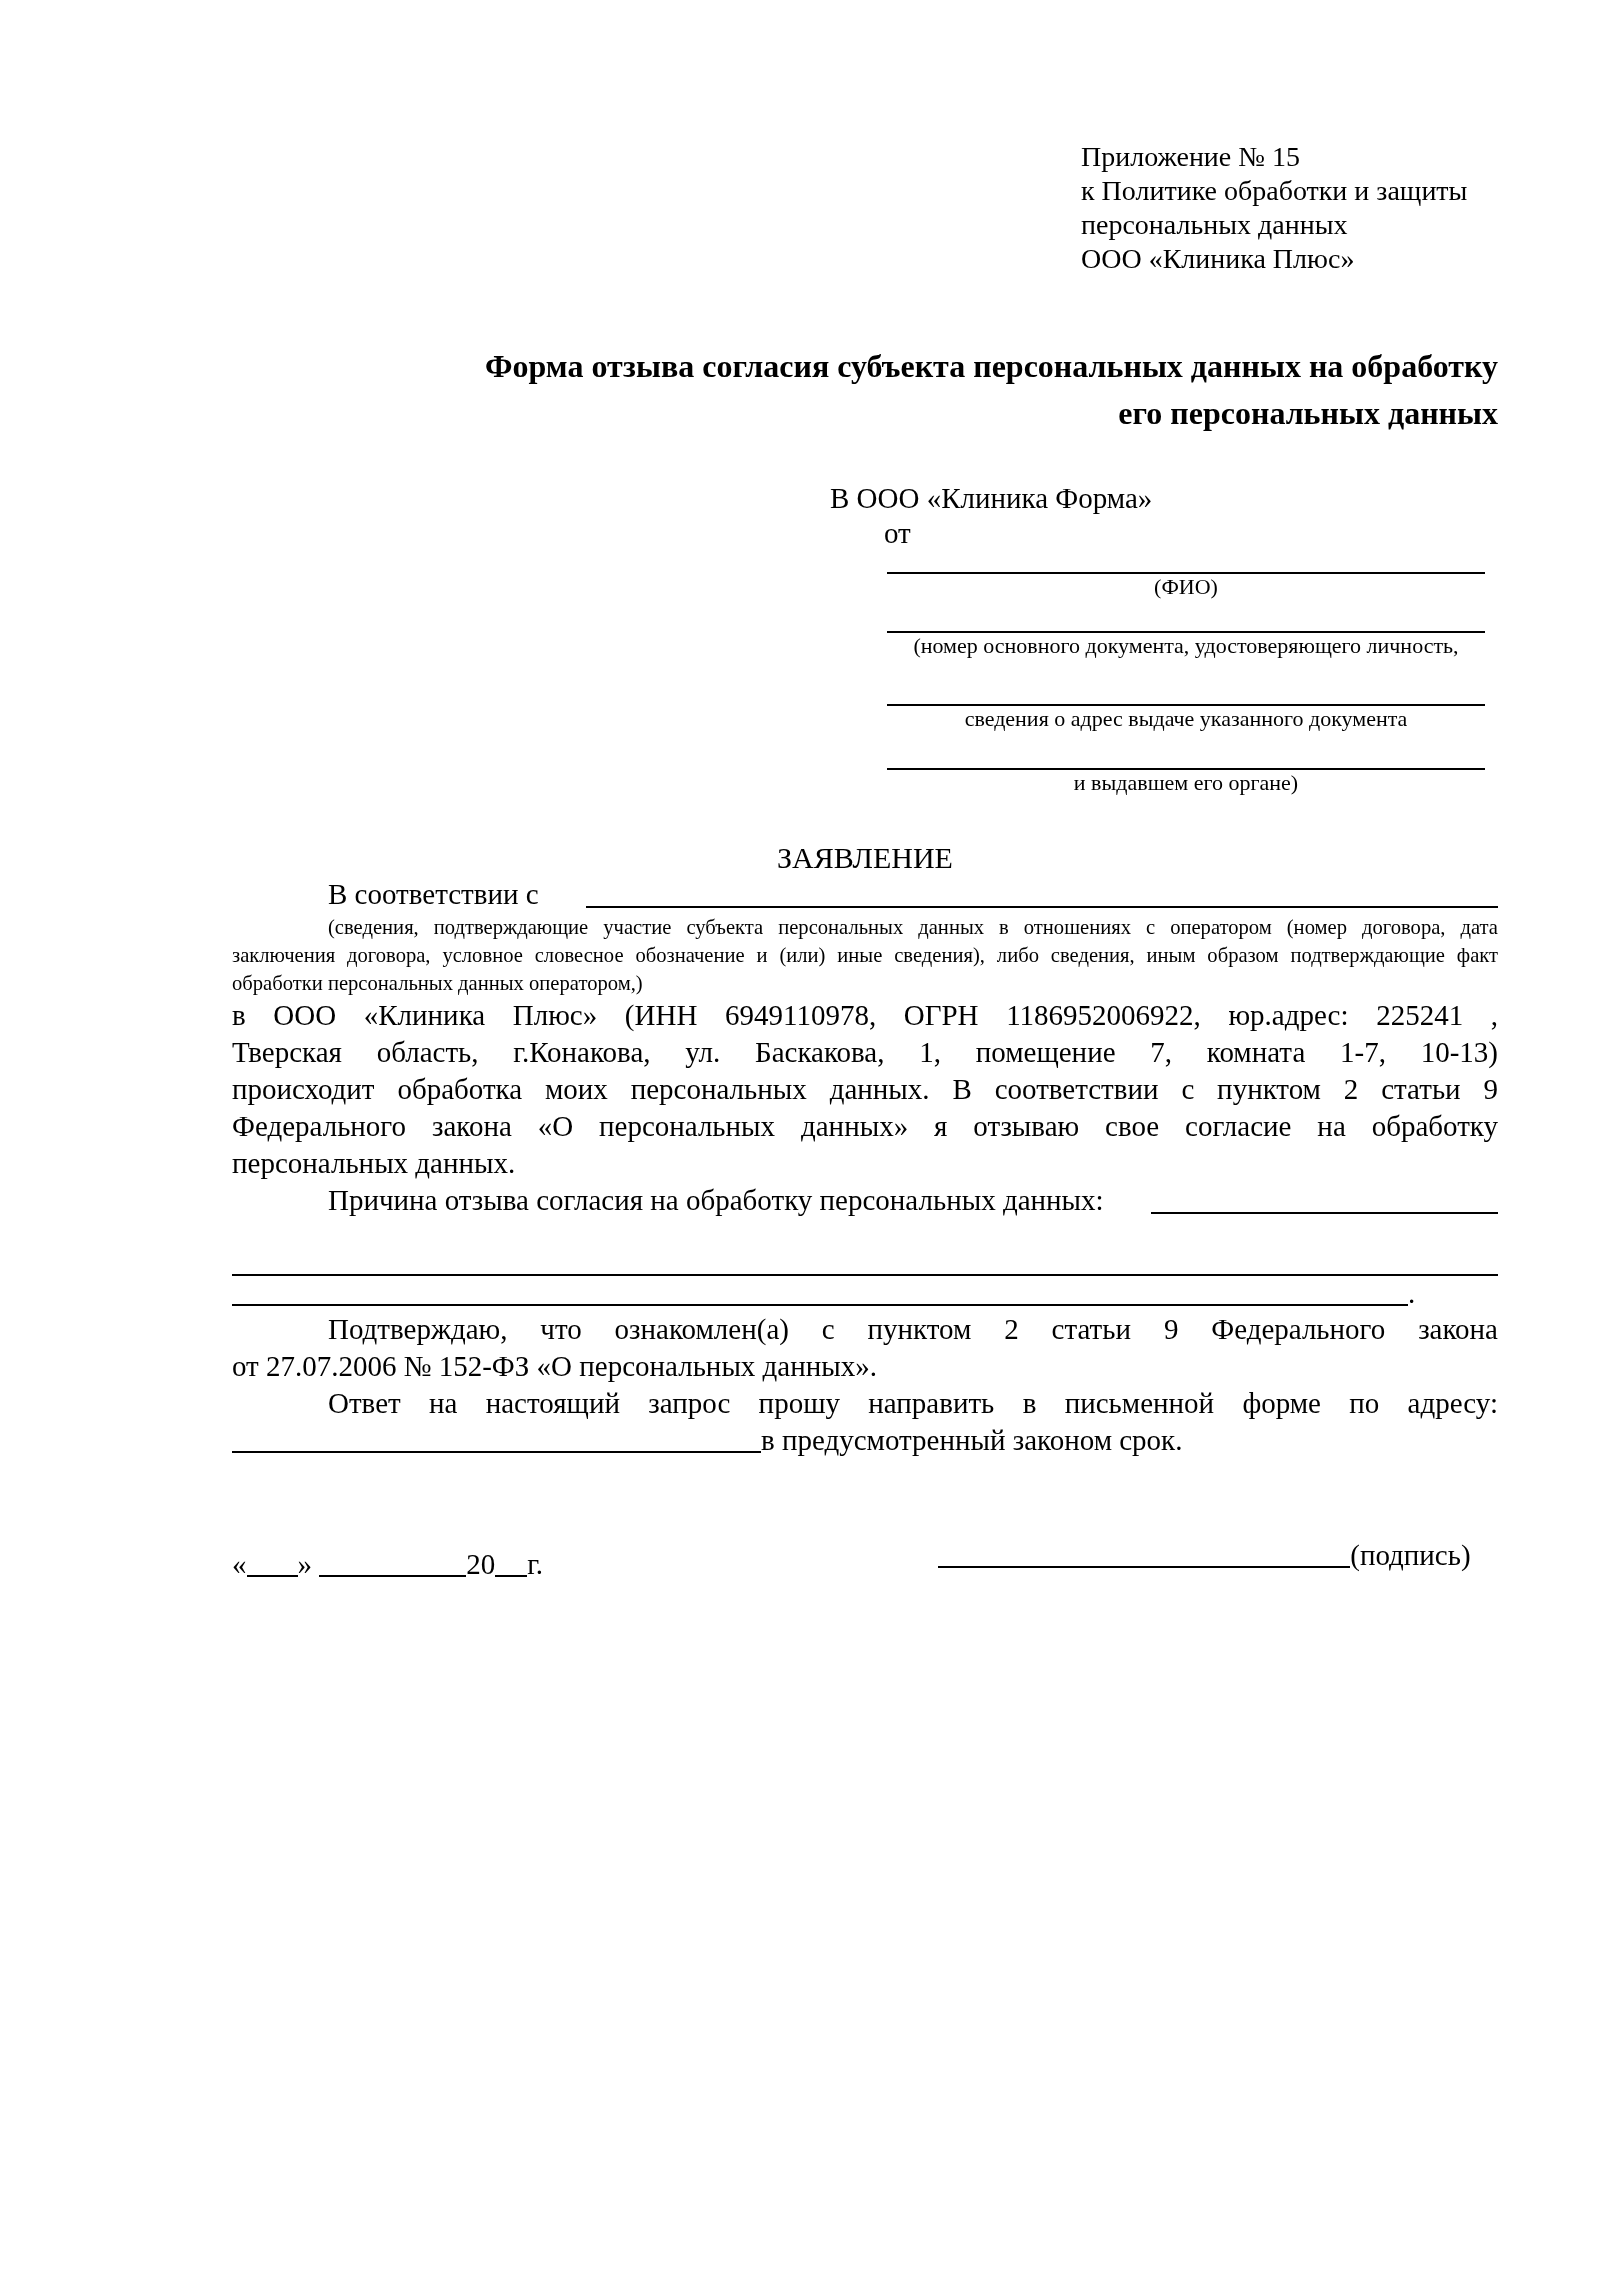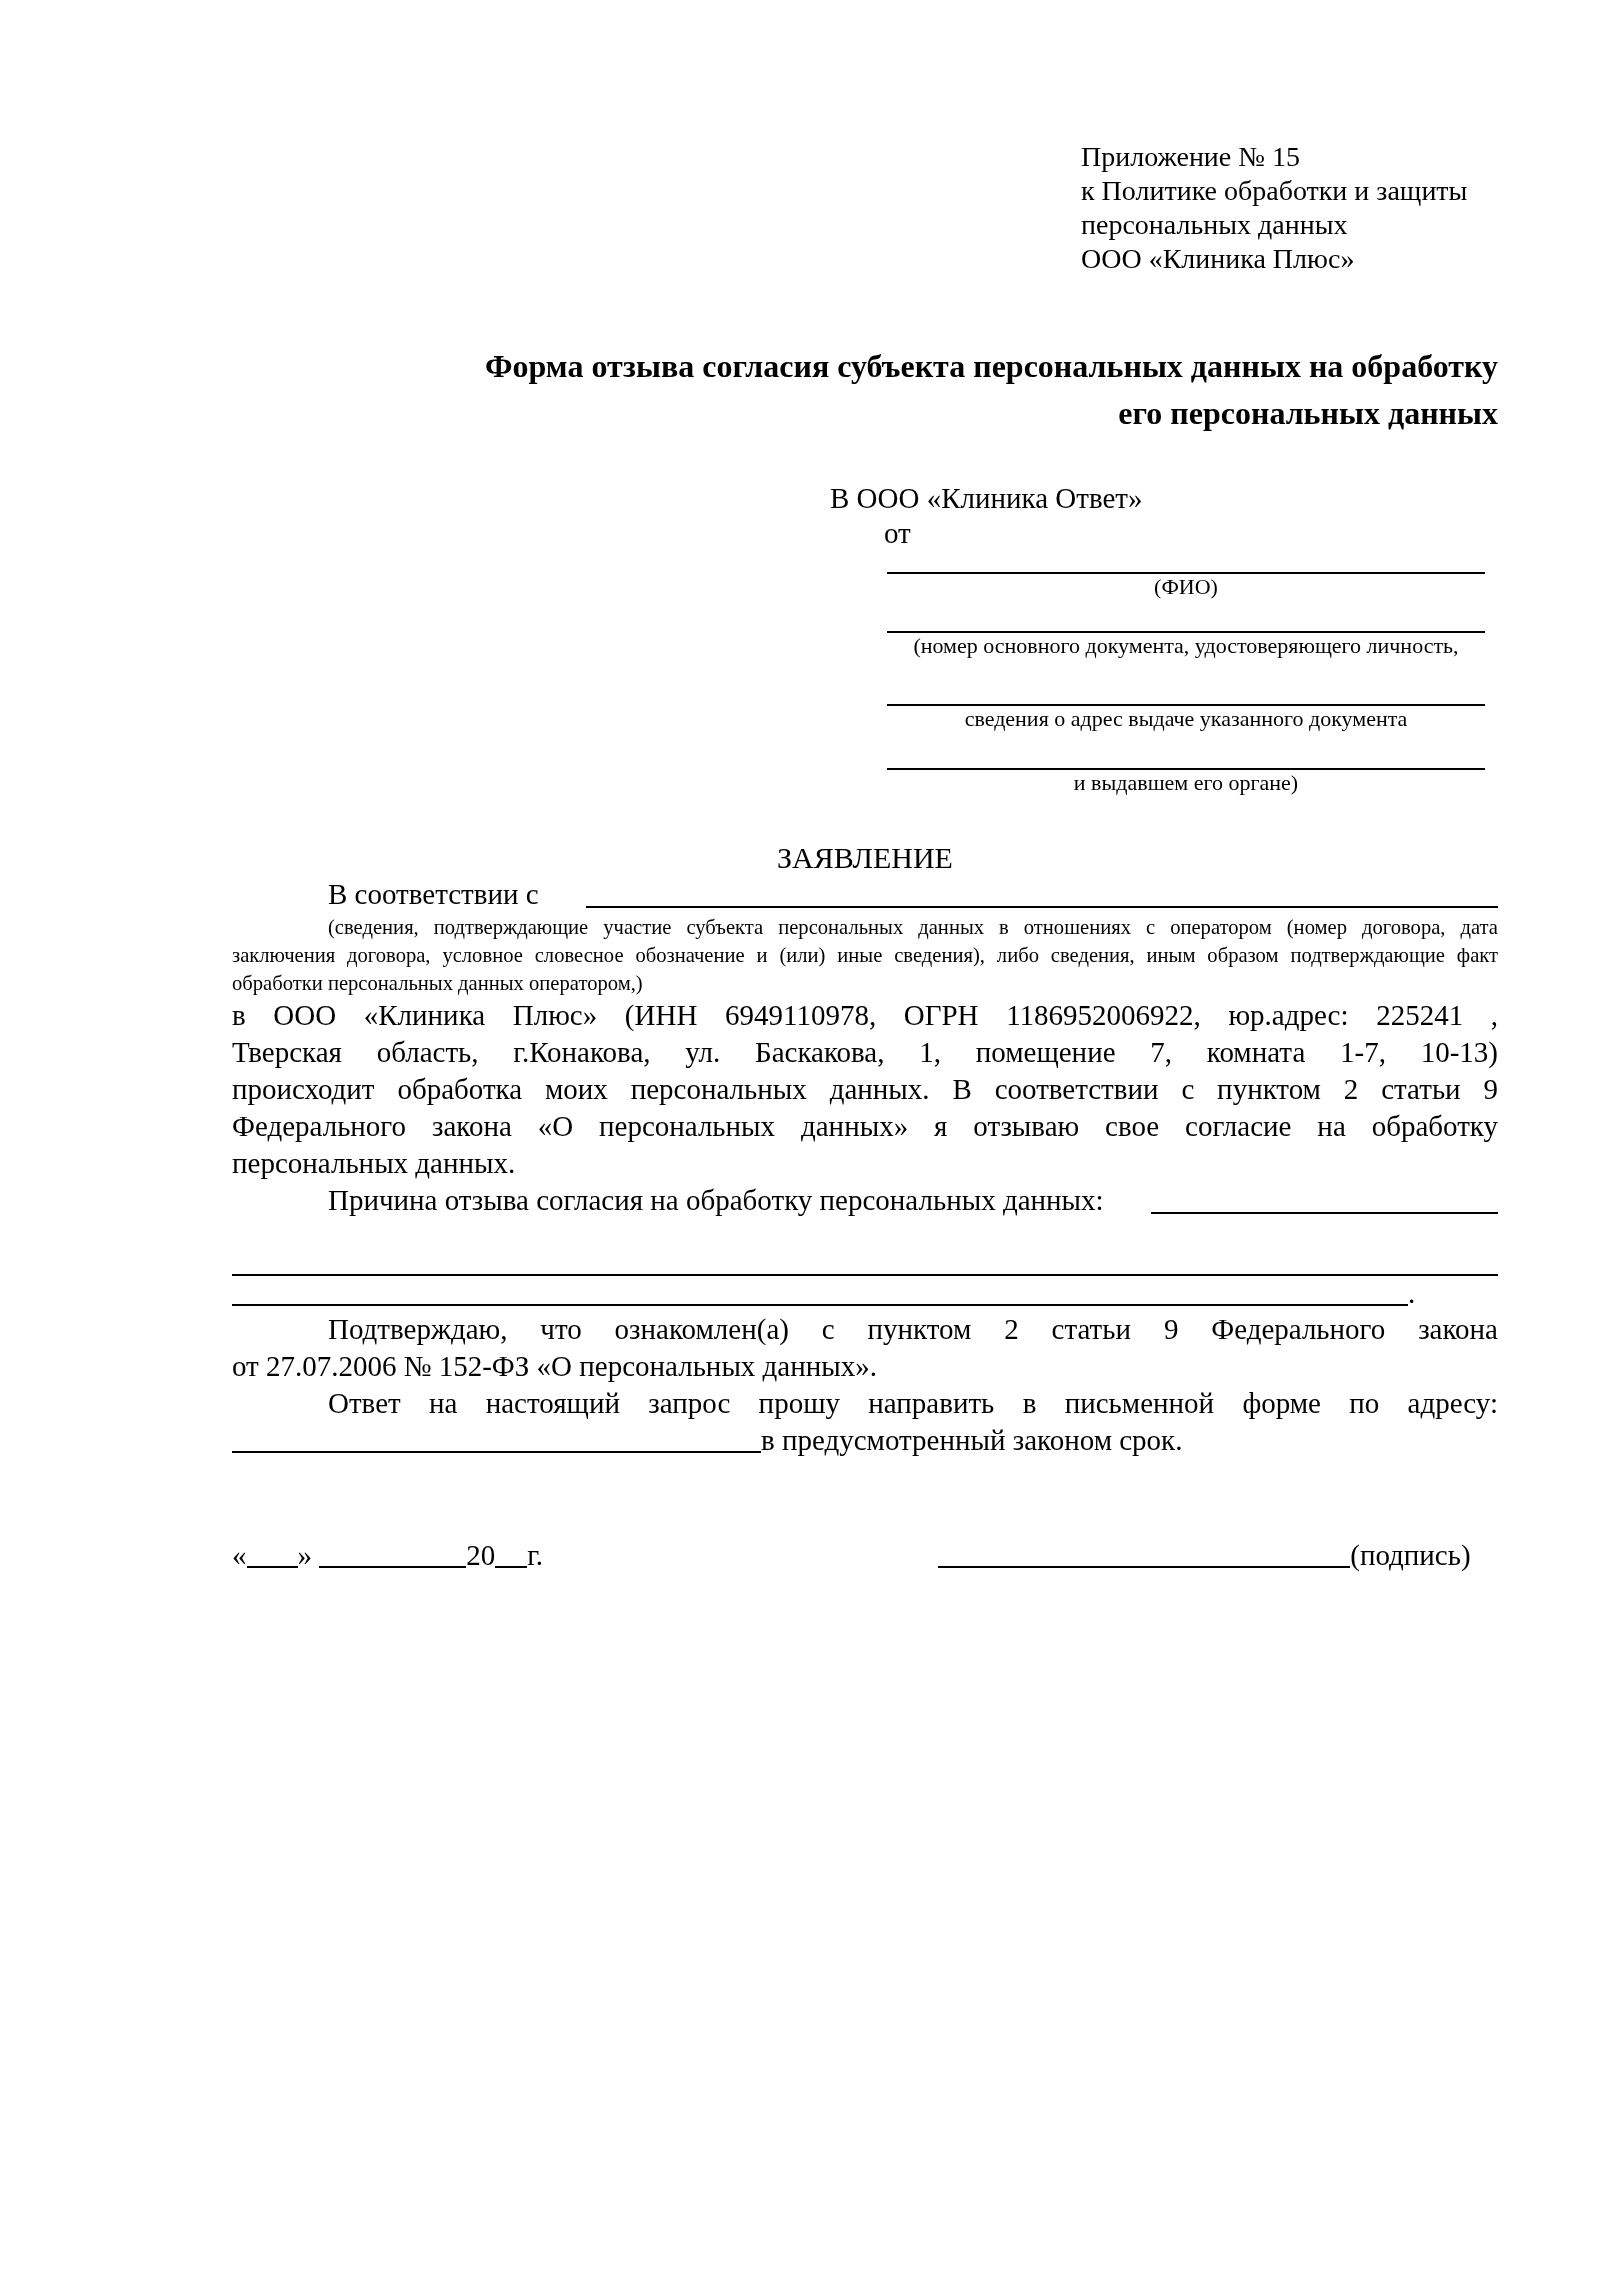--- a/index.html
+++ b/index.html
@@ -42,41 +42,41 @@
   .u-seg{display:inline-block;border-bottom:2.5px solid #000;vertical-align:-3.9px;height:7.8px;}
   .w1200{width:1176px;}
   .w540{width:529px;}
   .w420{width:412px;}
   .w52{width:51px;}
   .w150{width:147px;}
   .w33{width:32px;}
   .reply-row{font-size:29px;line-height:37px;}
   .sig-row{display:flex;justify-content:space-between;margin-top:78px;font-size:29px;line-height:37px;}
   .sig-right{margin-right:27.4px;white-space:nowrap;}
-  .sig-left{white-space:nowrap;}
+  .sig-left{white-space:nowrap;margin-top:9px;}
 </style>
 </head>
 <body>
 
 <div class="page">
 
   <div class="hdr">
     <div>Приложение № 15</div>
     <div>к Политике обработки и защиты</div>
     <div>персональных данных</div>
     <div>ООО «Клиника Плюс»</div>
   </div>
 
   <div class="title">
     <div>Форма отзыва согласия субъекта персональных данных на обработку</div>
     <div>его персональных данных</div>
   </div>
 
   <div class="addr">
-    <div>В ООО «Клиника Ответ»</div>
+    <div>В ООО «Клиника Форма»</div>
     <div class="addr-from">от</div>
 
     <div class="u-row m1"></div>
     <div class="cap">(ФИО)</div>
 
     <div class="u-row m2"></div>
     <div class="cap">(номер основного документа, удостоверяющего личность,</div>
 
     <div class="u-row m3"></div>
     <div class="cap">сведения о адрес выдаче указанного документа</div>

